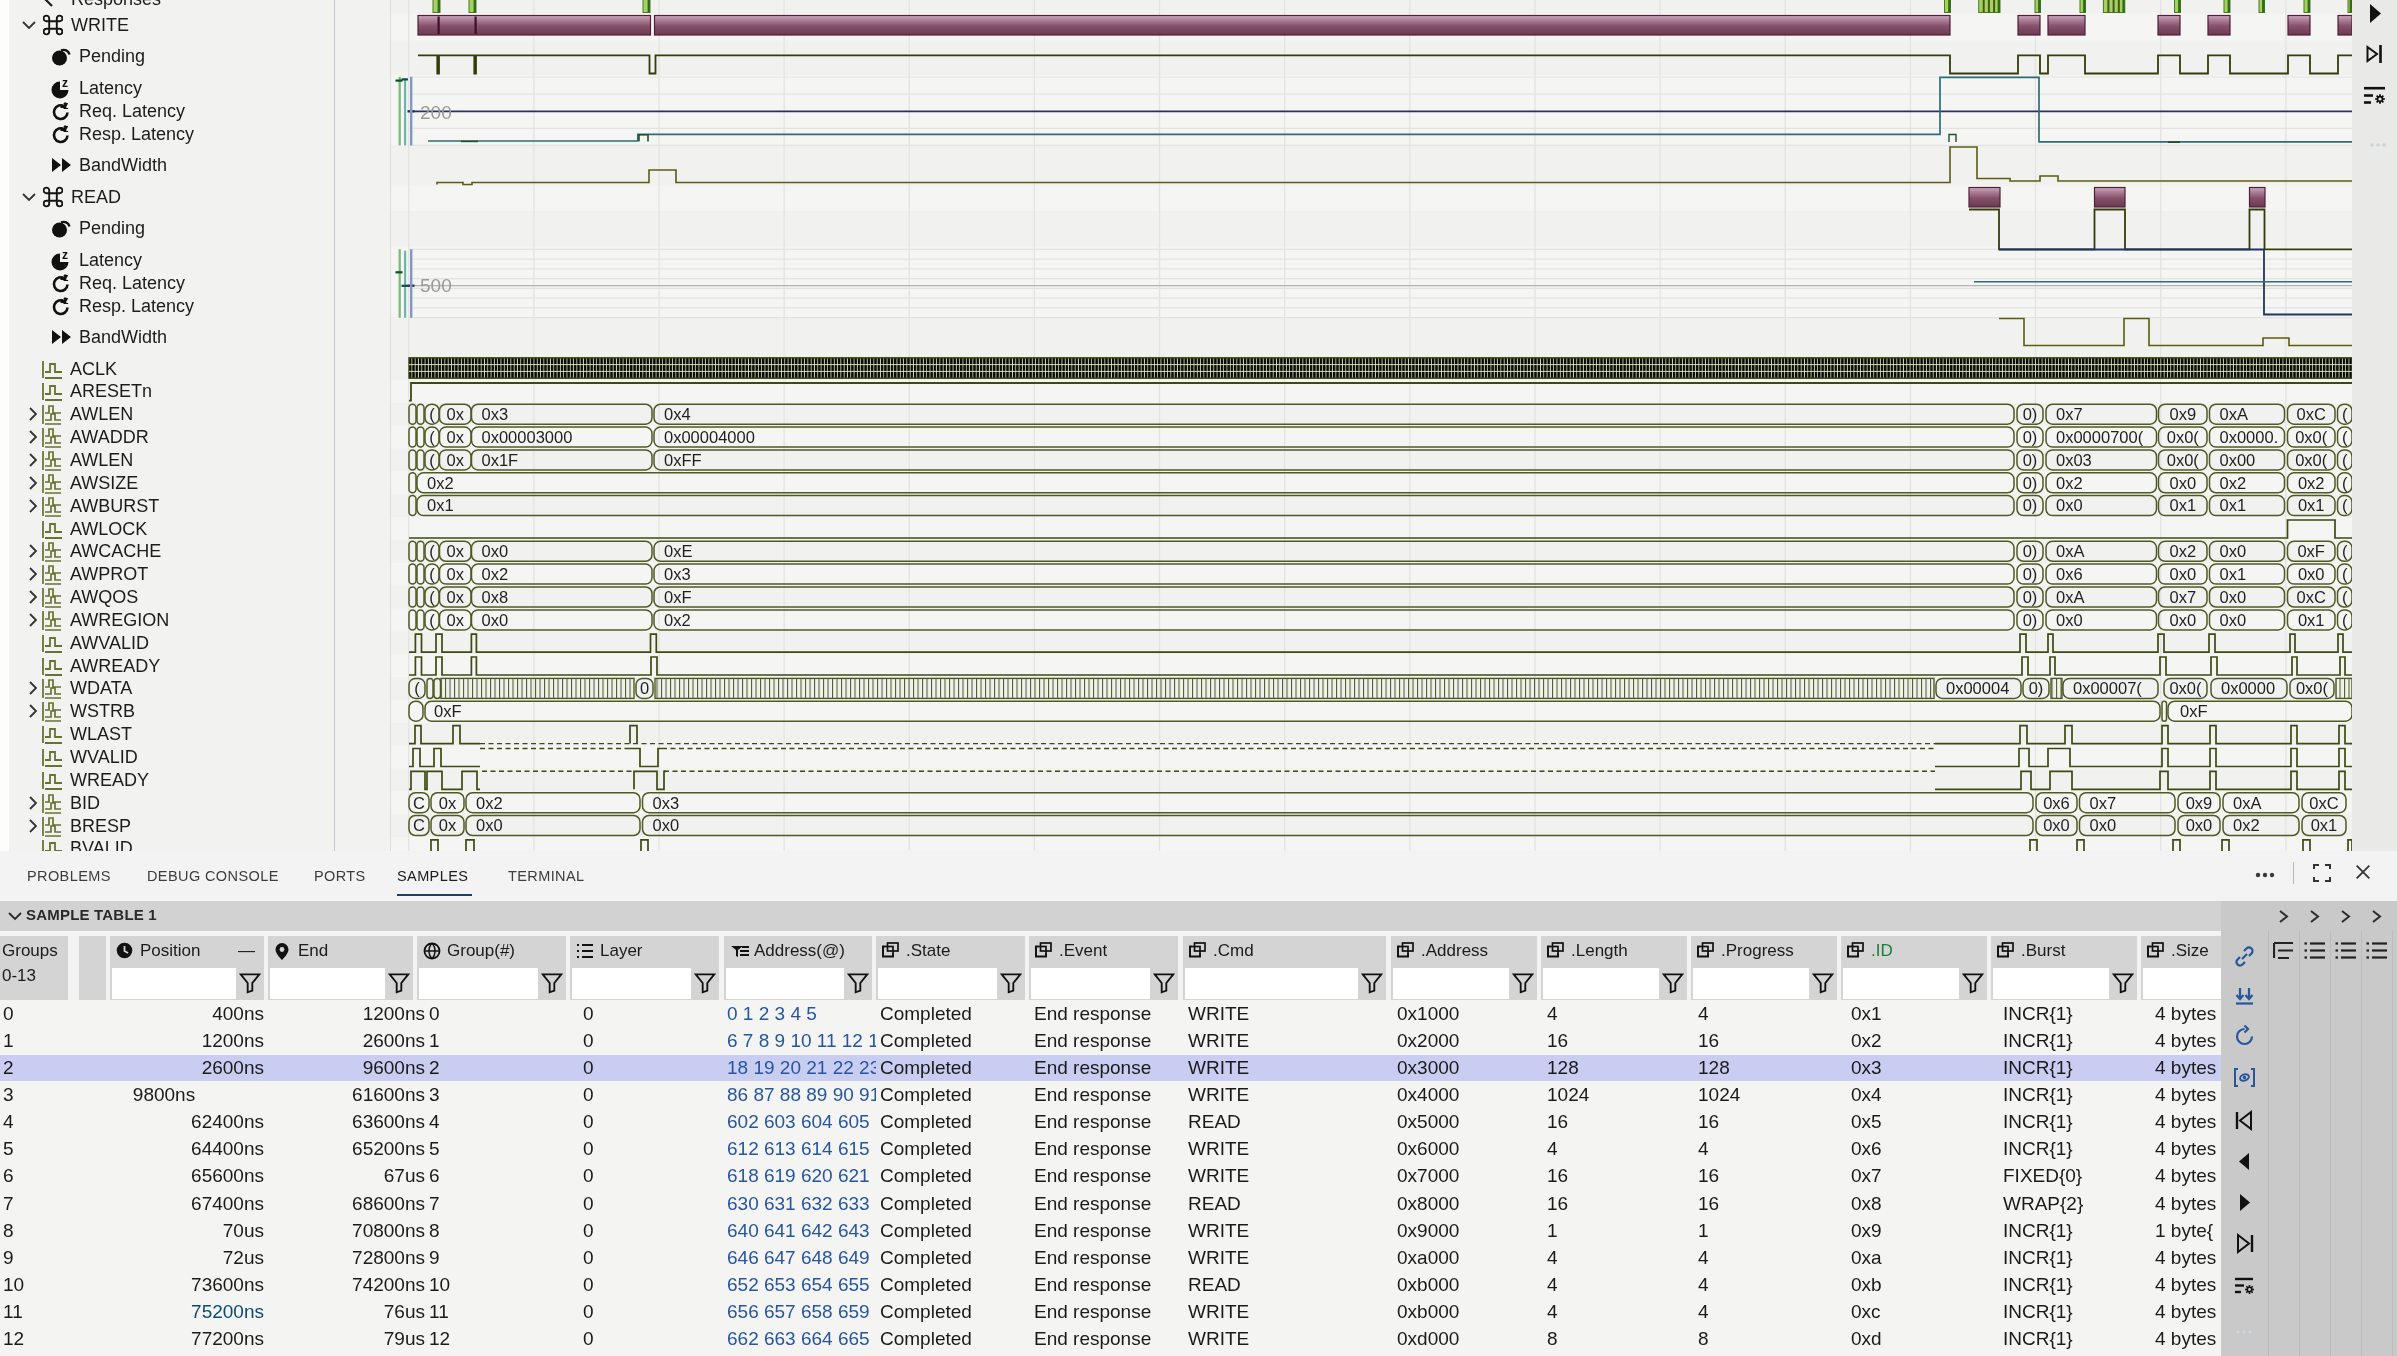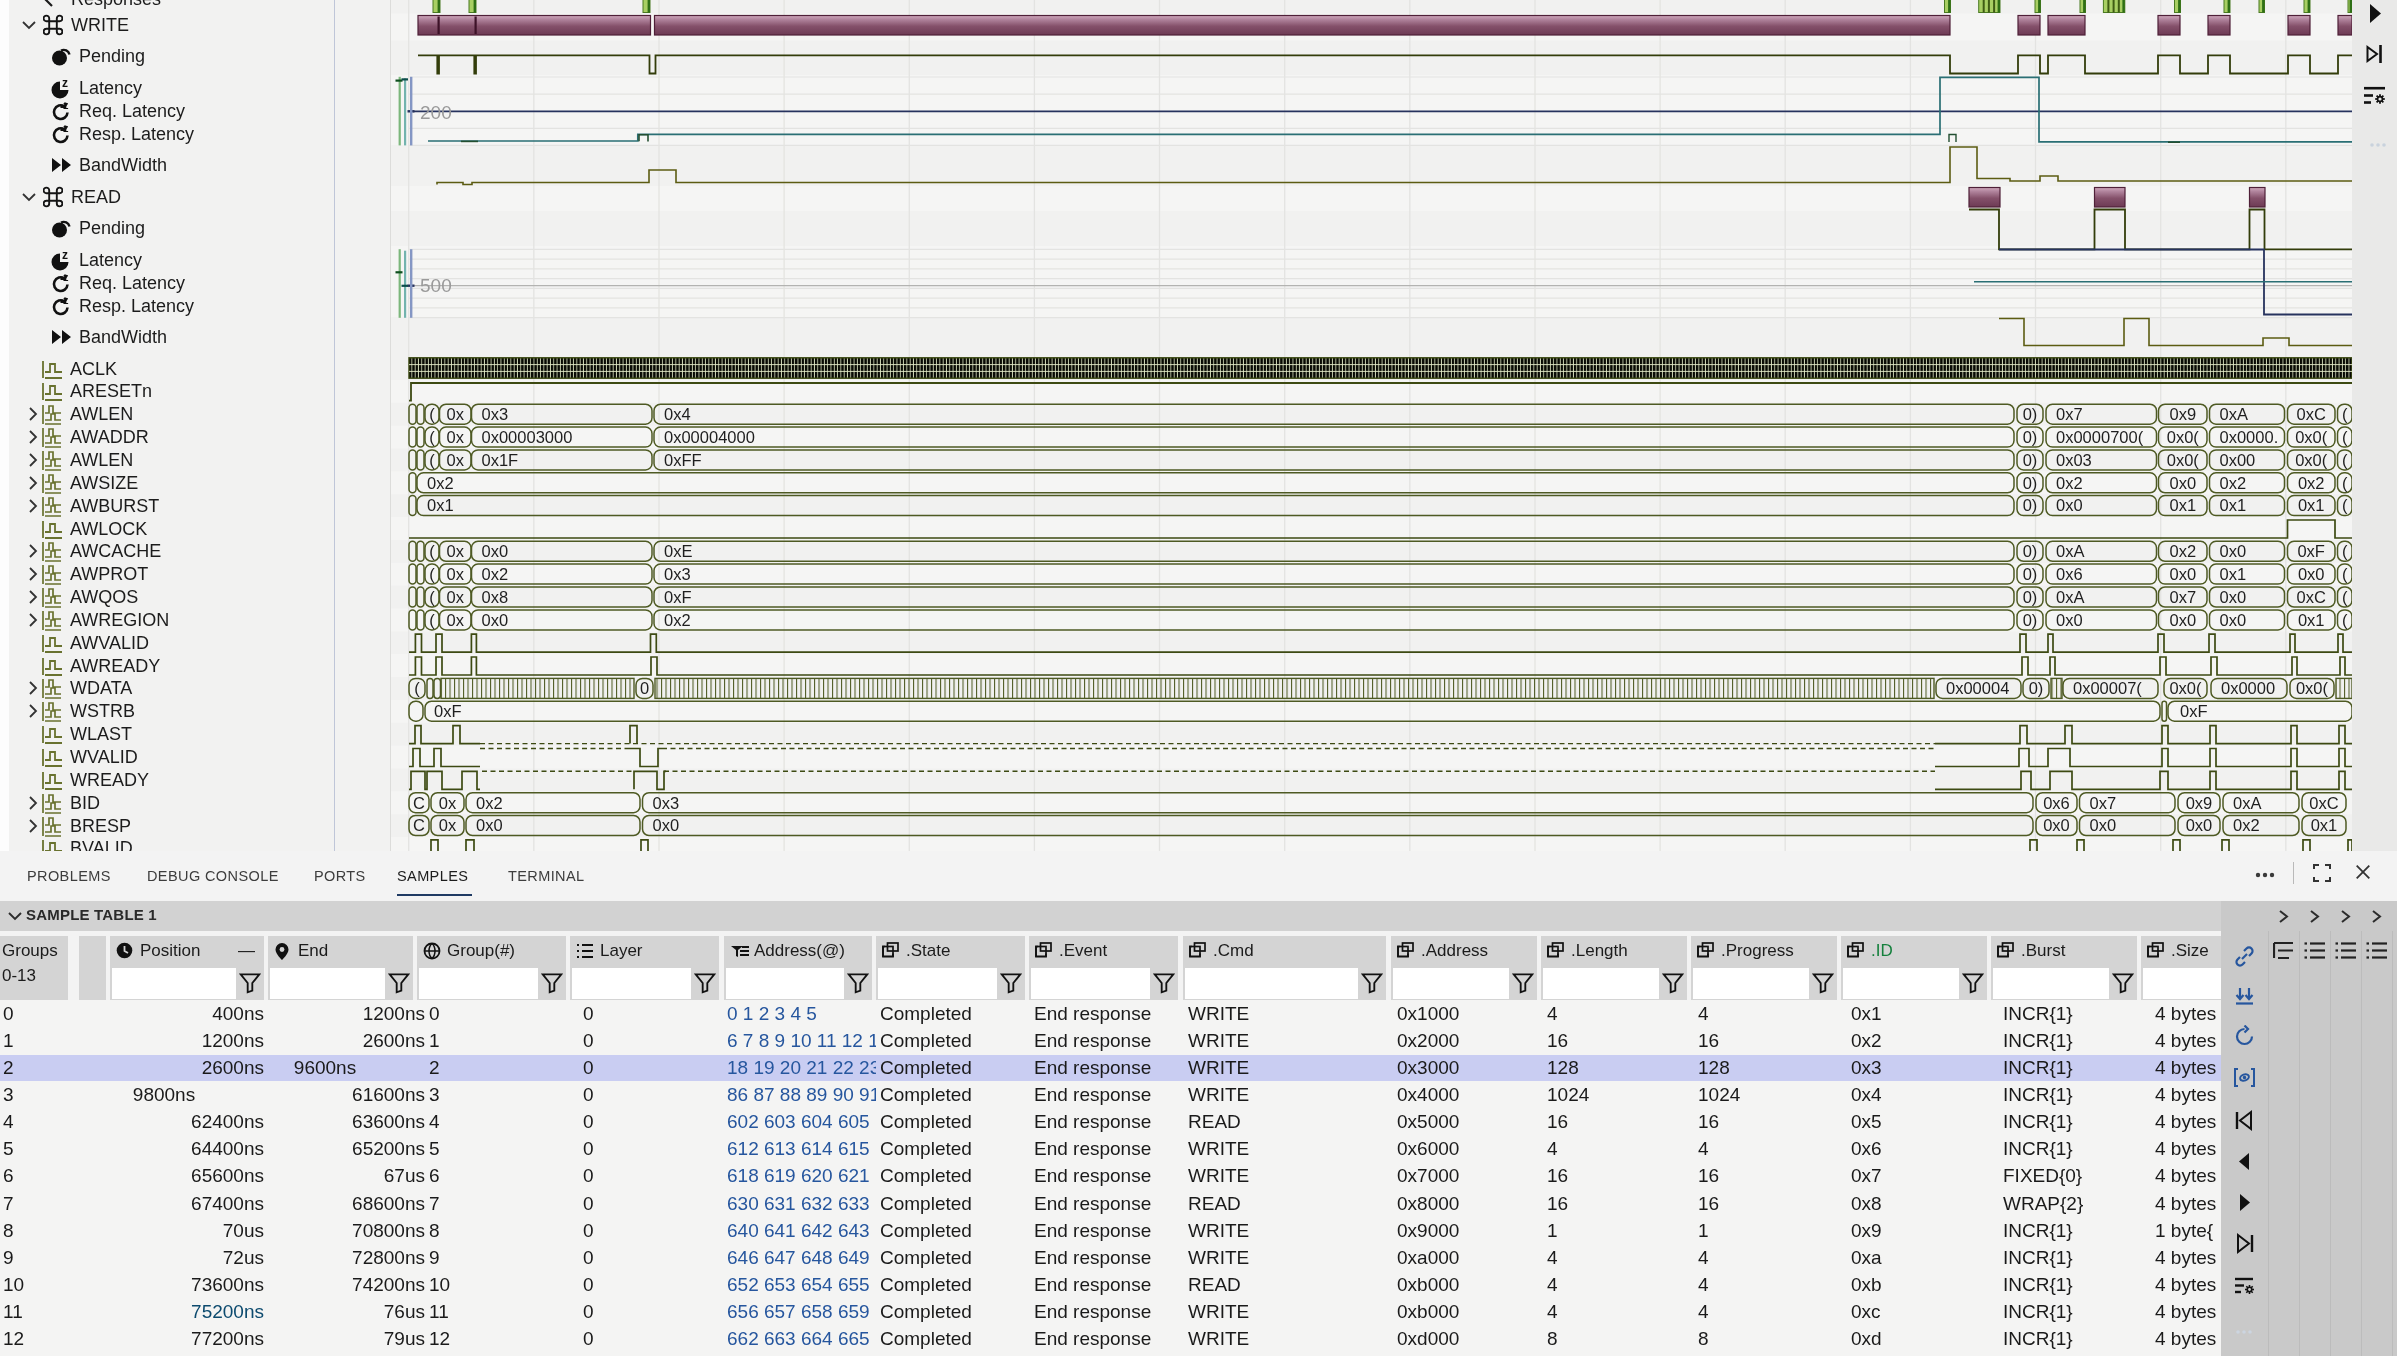--- a/index.html
+++ b/index.html
@@ -923,21 +923,21 @@
       <div style="position:absolute;left:1188px;top:179.1px;font-size:19px;color:#1a1a1a;white-space:nowrap">WRITE</div>
       <div style="position:absolute;left:1397px;top:179.1px;font-size:19px;color:#1a1a1a;white-space:nowrap">0x2000</div>
       <div style="position:absolute;left:1547px;top:179.1px;font-size:19px;color:#1a1a1a;white-space:nowrap">16</div>
       <div style="position:absolute;left:1698px;top:179.1px;font-size:19px;color:#1a1a1a;white-space:nowrap">16</div>
       <div style="position:absolute;left:1851px;top:179.1px;font-size:19px;color:#1a1a1a;white-space:nowrap">0x2</div>
       <div style="position:absolute;left:2003px;top:179.1px;font-size:19px;color:#1a1a1a;white-space:nowrap">INCR{1}</div>
       <div style="position:absolute;left:2155px;top:179.1px;font-size:19px;color:#1a1a1a;white-space:nowrap;width:66px;overflow:hidden">4 bytes</div>
       <div style="position:absolute;left:0;top:204.1px;width:2221px;height:26px;background:#c9cdf2"></div>
       <div style="position:absolute;left:3px;top:206.1px;font-size:19px;color:#1a1a1a;white-space:nowrap">2</div>
       <div style="position:absolute;left:64px;top:206.1px;width:200px;font-size:19px;color:#1a1a1a;text-align:right;white-space:nowrap">2600ns</div>
-      <div style="position:absolute;left:225px;top:206.1px;width:200px;font-size:19px;color:#1a1a1a;text-align:center;white-space:nowrap">9600ns</div>
+      <div style="position:absolute;left:225px;top:206.1px;width:200px;font-size:19px;color:#1a1a1a;text-align:right;white-space:nowrap">9600ns</div>
       <div style="position:absolute;left:429px;top:206.1px;font-size:19px;color:#1a1a1a;white-space:nowrap">2</div>
       <div style="position:absolute;left:583px;top:206.1px;font-size:19px;color:#1a1a1a;white-space:nowrap">0</div>
       <div style="position:absolute;left:727px;top:206.1px;font-size:19px;color:#26569e;white-space:nowrap;width:149px;overflow:hidden">18 19 20 21 22 23</div>
       <div style="position:absolute;left:880px;top:206.1px;font-size:19px;color:#1a1a1a;white-space:nowrap">Completed</div>
       <div style="position:absolute;left:1034px;top:206.1px;font-size:19px;color:#1a1a1a;white-space:nowrap">End response</div>
       <div style="position:absolute;left:1188px;top:206.1px;font-size:19px;color:#1a1a1a;white-space:nowrap">WRITE</div>
       <div style="position:absolute;left:1397px;top:206.1px;font-size:19px;color:#1a1a1a;white-space:nowrap">0x3000</div>
       <div style="position:absolute;left:1547px;top:206.1px;font-size:19px;color:#1a1a1a;white-space:nowrap">128</div>
       <div style="position:absolute;left:1698px;top:206.1px;font-size:19px;color:#1a1a1a;white-space:nowrap">128</div>
       <div style="position:absolute;left:1851px;top:206.1px;font-size:19px;color:#1a1a1a;white-space:nowrap">0x3</div>

